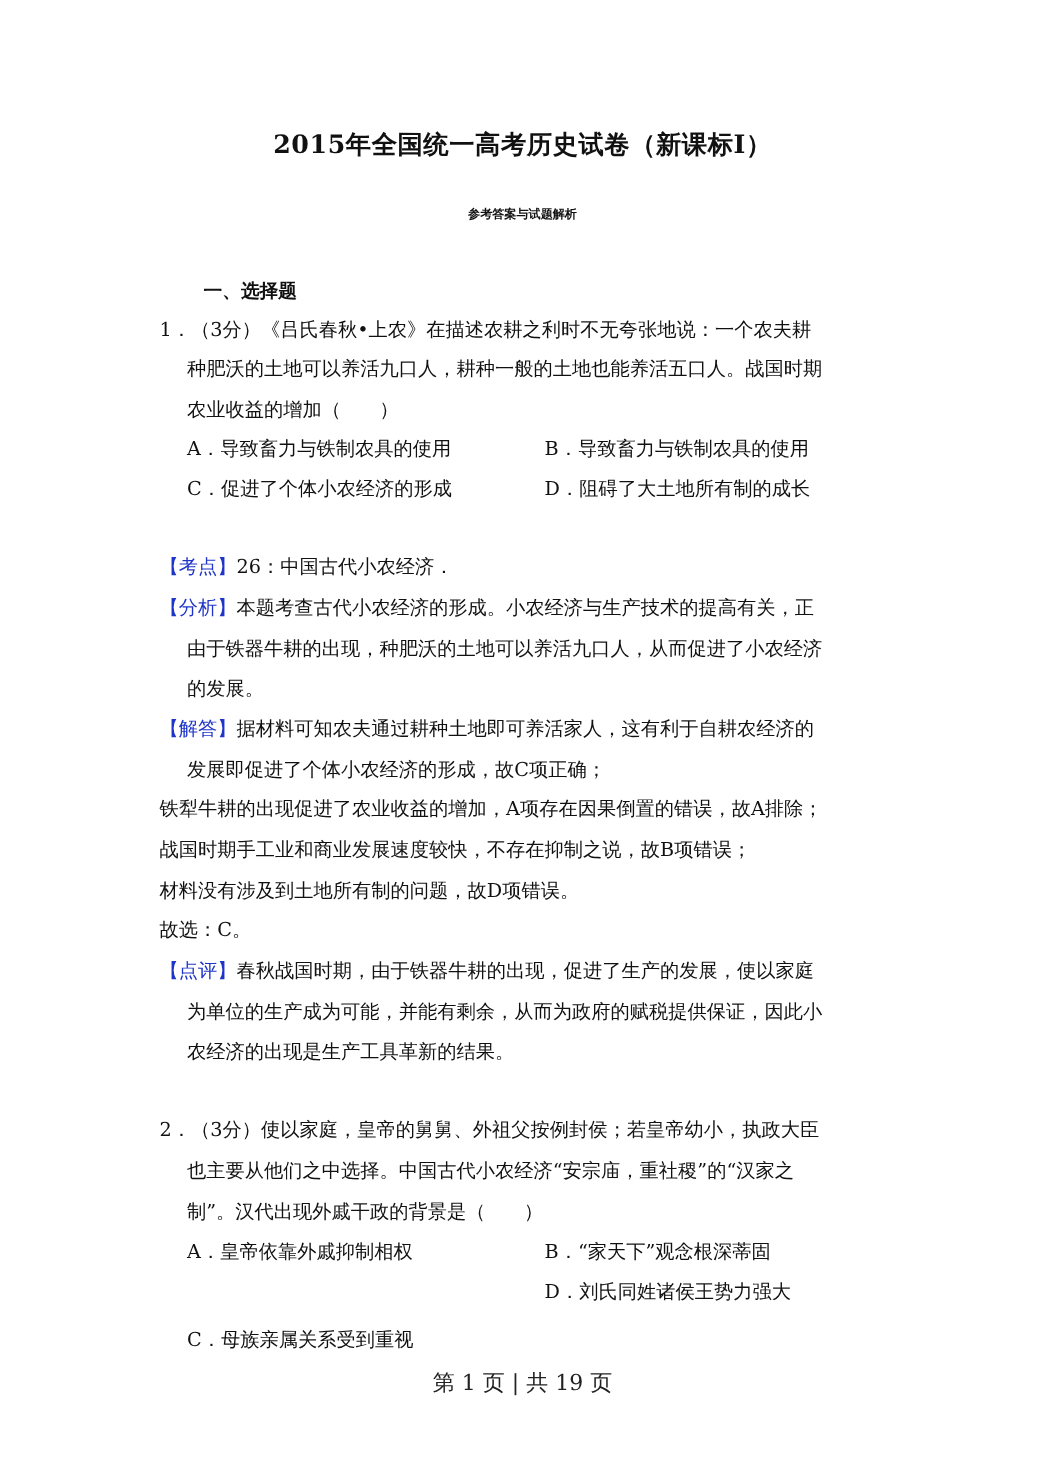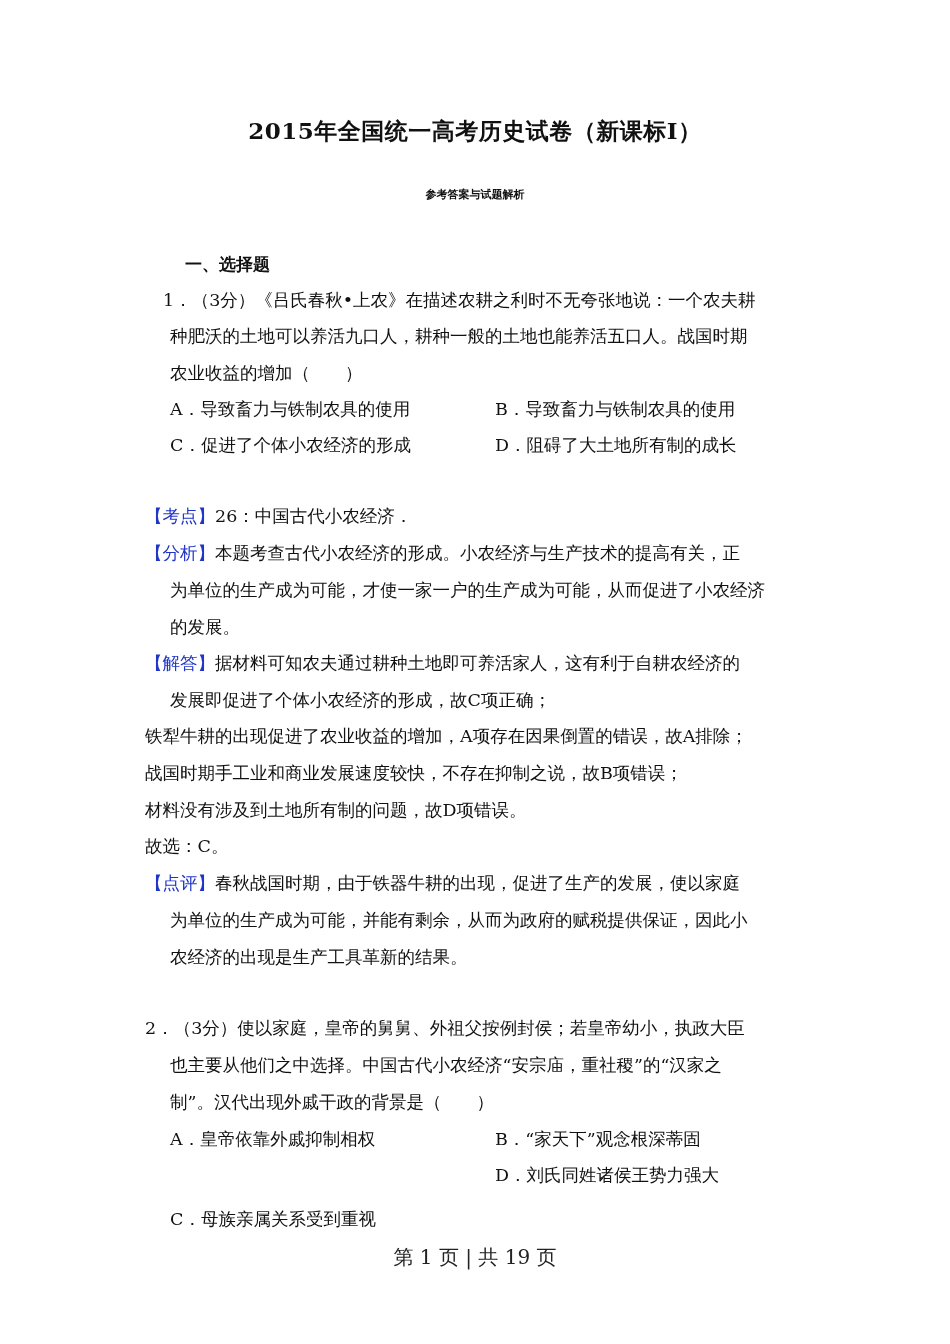--- a/index.html
+++ b/index.html
@@ -22,38 +22,38 @@
 </style>
 </head>
 <body>
 
 <div class="page">
   <div class="title">2015年全国统一高考历史试卷（新课标Ⅰ）</div>
   <div class="subtitle">参考答案与试题解析</div>
   <div class="section">一、选择题</div>
 
   <div>
-    <div class="line l0" style="top:288px;margin-left:18px;">
+    <div class="line l0" style="top:288px;">
       <span>1．</span><span>（3分）《吕氏春秋•上农》在描述农耕之利时不无夸张地说：一个农夫耕</span>
     </div>
     <div class="line ind" style="top:324px;">种肥沃的土地可以养活九口人，耕种一般的土地也能养活五口人。战国时期</div>
     <div class="line ind" style="top:361px;">农业收益的增加（　　）</div>
     <div class="line optA" style="top:397px;">A．导致畜力与铁制农具的使用</div>
     <div class="line optB" style="top:397px;">B．导致畜力与铁制农具的使用</div>
     <div class="line optA" style="top:433px;">C．促进了个体小农经济的形成</div>
     <div class="line optB" style="top:433px;">D．阻碍了大土地所有制的成长</div>
 
     <div class="line l0" style="top:504px;">
       <span class="lbl">【考点】</span><span>26：中国古代小农经济．</span>
     </div>
 
     <div class="line l0" style="top:541px;">
       <span class="lbl">【分析】</span><span>本题考查古代小农经济的形成。小农经济与生产技术的提高有关，正</span>
     </div>
-    <div class="line ind" style="top:578px;">为单位的生产成为可能，才使一家一户的生产成为可能，从而促进了小农经济</div>
+    <div class="line ind" style="top:578px;">由于铁器牛耕的出现，种肥沃的土地可以养活九口人，从而促进了小农经济</div>
     <div class="line ind" style="top:615px;">的发展。</div>
 
     <div class="line l0" style="top:651px;text-align:center;">
       <span class="lbl">【解答】</span><span>据材料可知农夫通过耕种土地即可养活家人，这有利于自耕农经济的</span>
     </div>
     <div class="line ind" style="top:688px;">发展即促进了个体小农经济的形成，故C项正确；</div>
     <div class="line l0" style="top:724px;">铁犁牛耕的出现促进了农业收益的增加，A项存在因果倒置的错误，故A排除；</div>
     <div class="line l0" style="top:761px;">战国时期手工业和商业发展速度较快，不存在抑制之说，故B项错误；</div>
     <div class="line l0" style="top:798px;">材料没有涉及到土地所有制的问题，故D项错误。</div>
     <div class="line l0" style="top:834px;">故选：C。</div>

